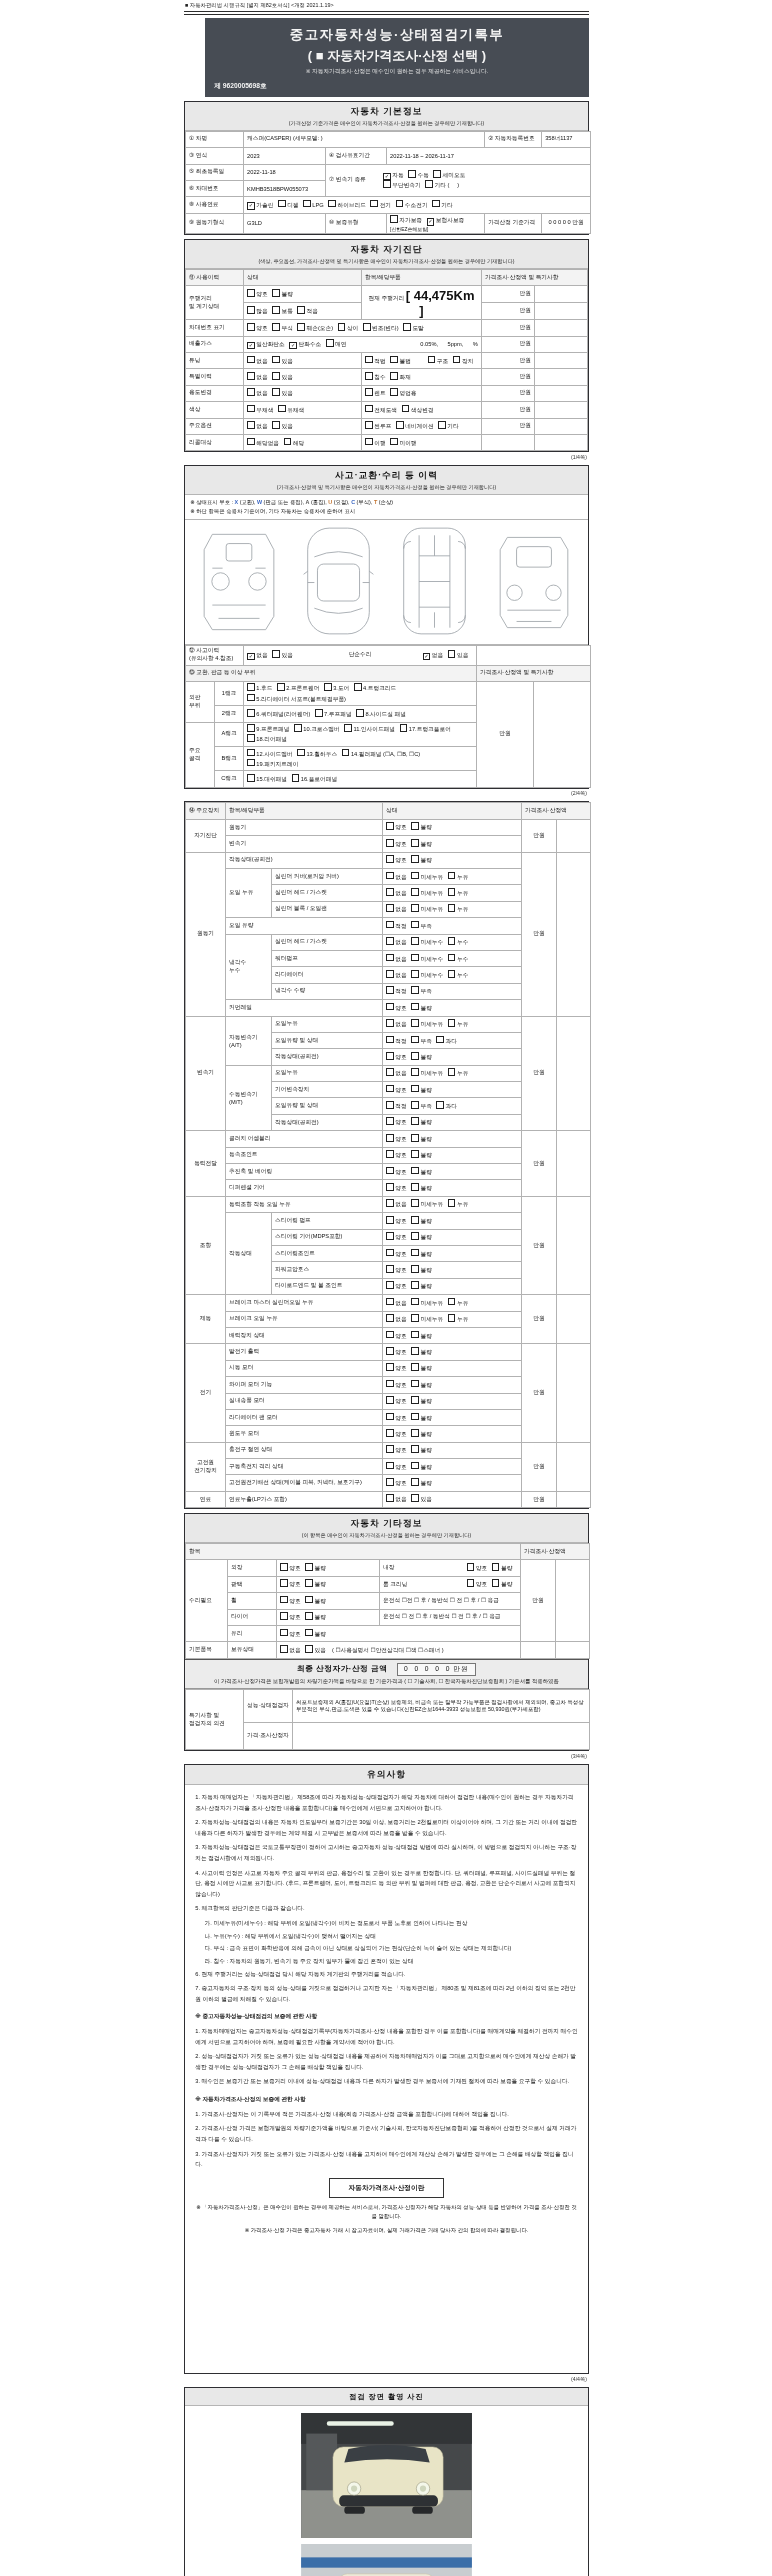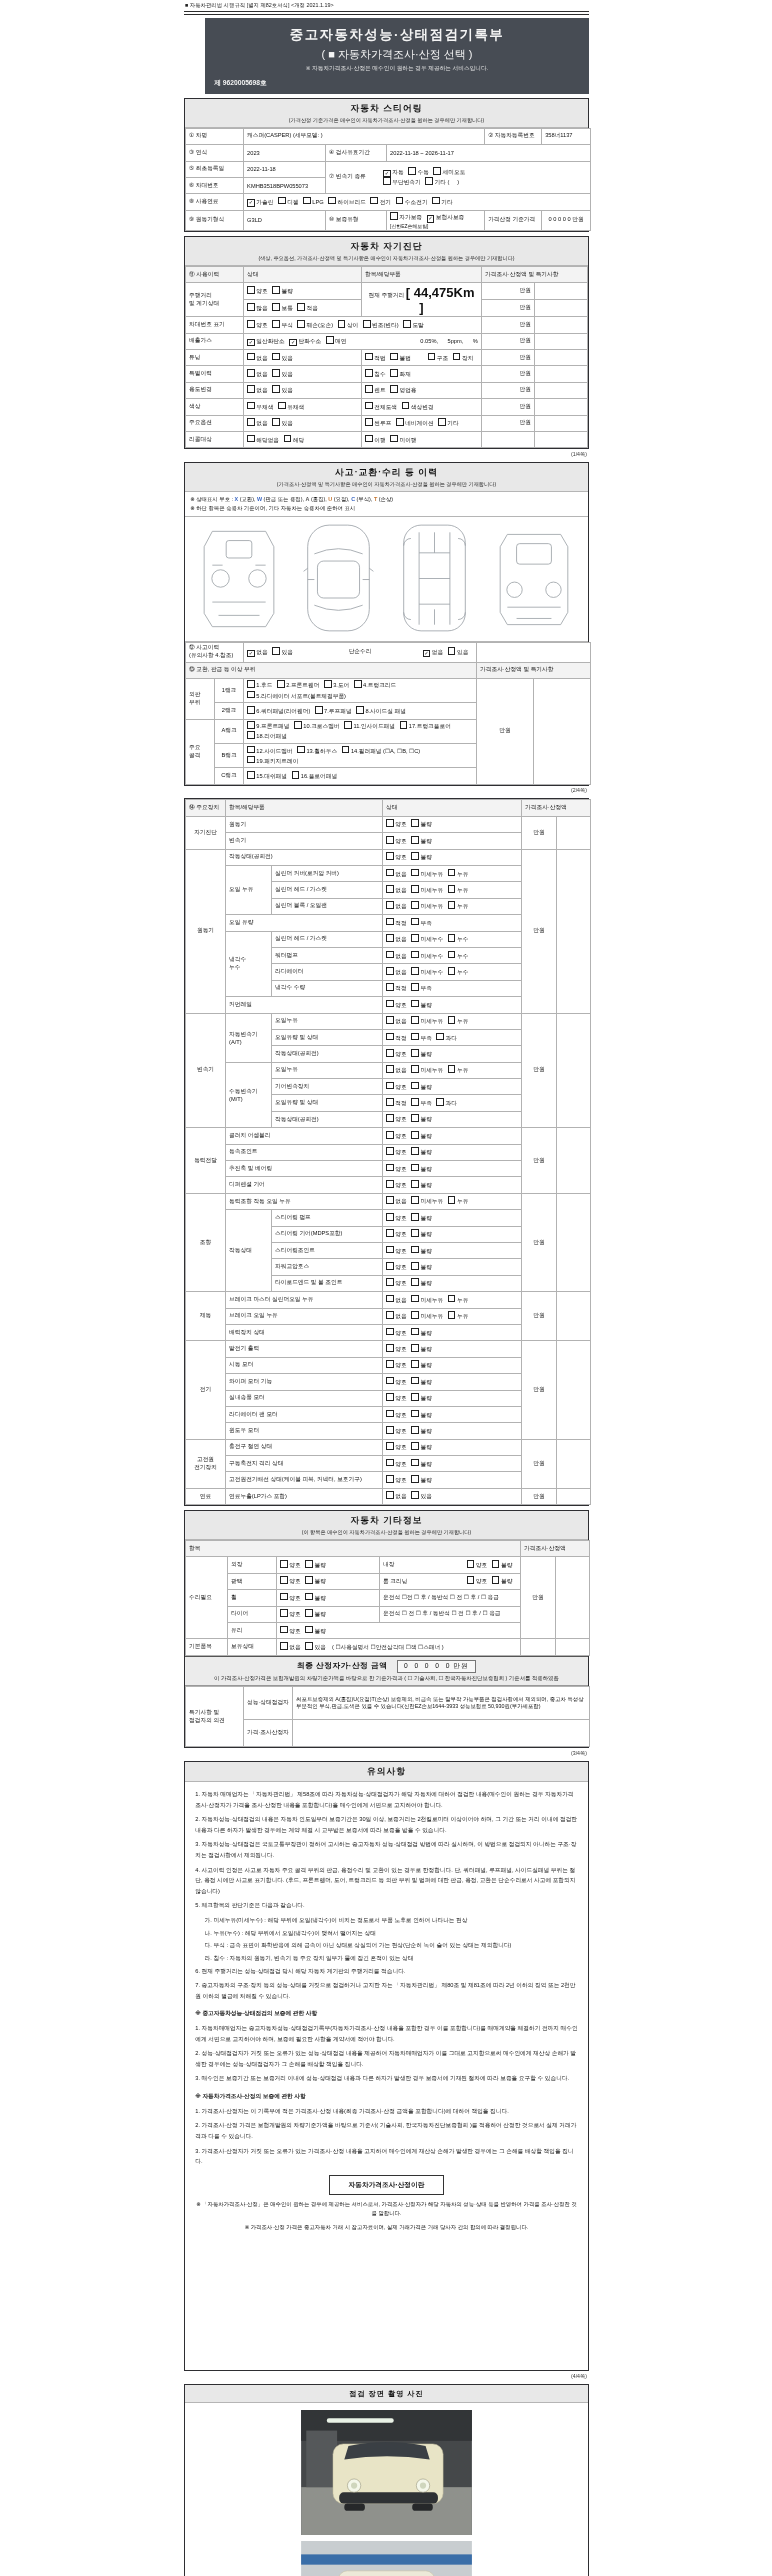--- a/index.html
+++ b/index.html
@@ -3,21 +3,21 @@
 <meta charset="utf-8">
 <style>
   html,body{margin:0;padding:0;background:#fff;}
   .page{width:773px;height:2576px;overflow:hidden;background:#fff;
         font-family:"Liberation Sans","DejaVu Sans",sans-serif;color:#111;}
   .doc{width:405px;margin:0 auto;padding-top:1px;}
   .formref{font-size:5.4px;color:#222;padding:1px 1px 2.1px;}
   .toprule{border-top:1px solid #2c2c2c;border-bottom:1.5px solid #2c2c2c;height:1.5px;margin-bottom:3.1px;}
   .mast{background:#474c54;color:#f4f4f4;text-align:center;padding:8.2px 5.2px 4.1px;margin-left:21px;}
   .mtitle{font-size:13.4px;font-weight:bold;letter-spacing:1.5px;}
-  .msub{font-size:11px;font-weight:normal;margin-top:3.1px;}
+  .msub{font-size:13px;font-weight:bold;margin-top:3.1px;}
   .mnote{font-size:5.7px;margin-top:2.6px;color:#e8e8e8;}
   .mno{text-align:left;font-size:6.7px;font-weight:bold;margin-top:6.2px;padding-left:4.1px;padding-bottom:2.1px;}
   .sec{border:1.5px solid #2e2e32;margin-top:4.1px;background:#fff;}
   .sech{background:#e8e8e8;text-align:center;padding:4.1px 2.1px 3.1px;border-bottom:0.5px solid #b5b5b5;}
   .sech .t1{font-size:8.8px;font-weight:bold;letter-spacing:1px;}
   .sech .t2{font-size:5.2px;margin-top:1.5px;color:#222;}
   table.t{border-collapse:collapse;width:100%;table-layout:fixed;}
   table.t td{border:0.5px solid #b2b2b2;font-size:5.7px;padding:1.5px 3.1px;height:12.4px;background:#fff;vertical-align:middle;word-break:keep-all;}
   table.t tr.hd td{background:#f3f3f3;font-size:5.7px;}
   td.lb{background:#f6f6f6;}
@@ -57,21 +57,21 @@
 
   <div class="mast">
     <div class="mtitle">중고자동차성능·상태점검기록부</div>
     <div class="msub">( ■ 자동차가격조사·산정 선택 )</div>
     <div class="mnote">※ 자동차가격조사·산정은 매수인이 원하는 경우 제공하는 서비스입니다.</div>
     <div class="mno">제 9620005698호</div>
   </div>
 
   <section class="sec">
     <div class="sech">
-      <div class="t1">자동차 스티어링</div>
+      <div class="t1">자동차 기본정보</div>
       <div class="t2">(가격산정 기준가격은 매수인이 자동차가격조사·산정을 원하는 경우에만 기재합니다)</div>
     </div>
     <div id="basic-body">
           <table class="t">
 <colgroup>
               <col style="width:58px">
               <col style="width:82px">
               <col style="width:61px">
               <col style="width:98px">
               <col style="width:57px">

